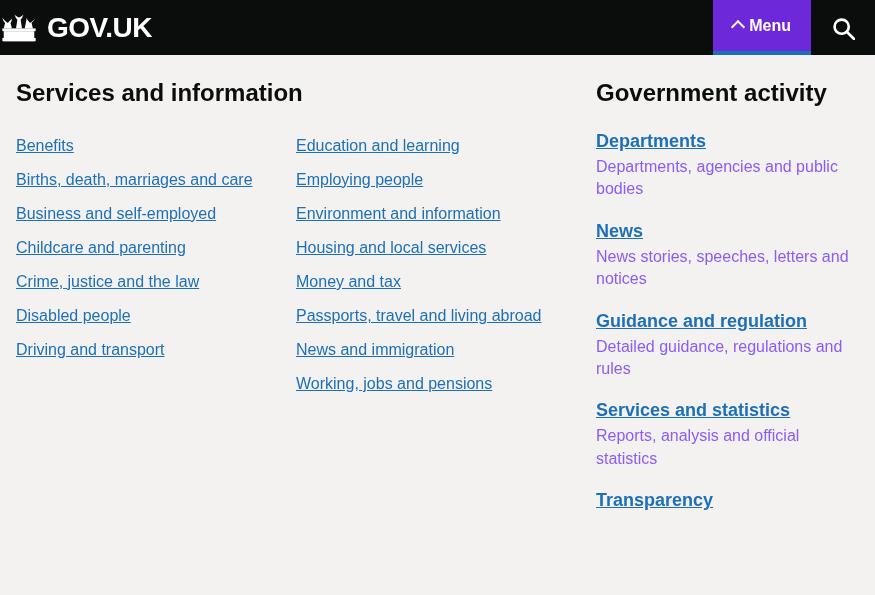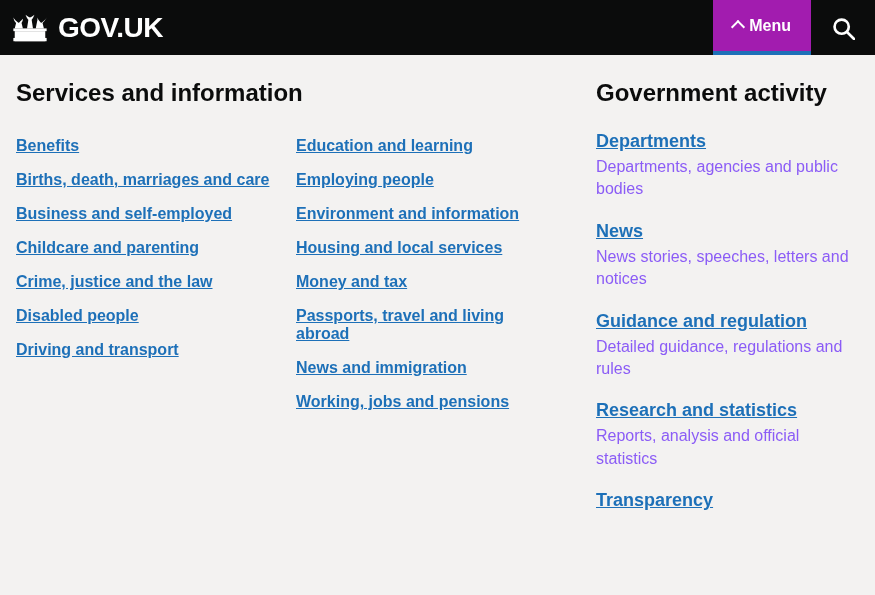--- a/index.html
+++ b/index.html
@@ -21,21 +21,21 @@
       display: flex;
       align-items: center;
       justify-content: space-between;
       padding: 0;
       height: 55px;
     }
 
     .header-left {
       display: flex;
       align-items: center;
-      padding-left: 12px;
+      padding-left: 1px;
       flex: 1;
     }
 
     .crown-logo {
       width: 36px;
       height: 32px;
       margin-right: 10px;
     }
 
     .gov-uk-text {
@@ -45,21 +45,21 @@
       letter-spacing: -0.5px;
     }
 
     .header-right {
       display: flex;
       align-items: stretch;
       height: 100%;
     }
 
     .menu-button {
-      background-color: #a21caf;
+      background-color: #6d28d9;
       color: #ffffff;
       border: none;
       border-bottom: 4px solid #1d70b8;
       padding: 0 20px;
       font-size: 16px;
       font-weight: 700;
       cursor: pointer;
       display: flex;
       align-items: center;
       gap: 6px;
@@ -106,21 +106,20 @@
     .section-title {
       font-size: 24px;
       font-weight: 700;
       color: #0b0c0c;
       margin-bottom: 24px;
     }
 
     .services-columns {
       display: flex;
       gap: 20px;
-      font-weight: bold;
     }
 
     .services-column {
       flex: 1;
       display: flex;
       flex-direction: column;
       gap: 4px;
     }
 
     .nav-link {
@@ -226,21 +225,21 @@
         </div>
         <div class="gov-activity-item">
           <a class="gov-activity-link" href="#">News</a>
           <p class="gov-activity-desc">News stories, speeches, letters and notices</p>
         </div>
         <div class="gov-activity-item">
           <a class="gov-activity-link" href="#">Guidance and regulation</a>
           <p class="gov-activity-desc">Detailed guidance, regulations and rules</p>
         </div>
         <div class="gov-activity-item">
-          <a class="gov-activity-link" href="#">Research and statistics</a>
+          <a class="gov-activity-link" href="#">Services and statistics</a>
           <p class="gov-activity-desc">Reports, analysis and official statistics</p>
         </div>
         <div class="gov-activity-item">
           <a class="gov-activity-link" href="#">Transparency</a>
         </div>
       </div>
   </section>
 
 </main>
 

